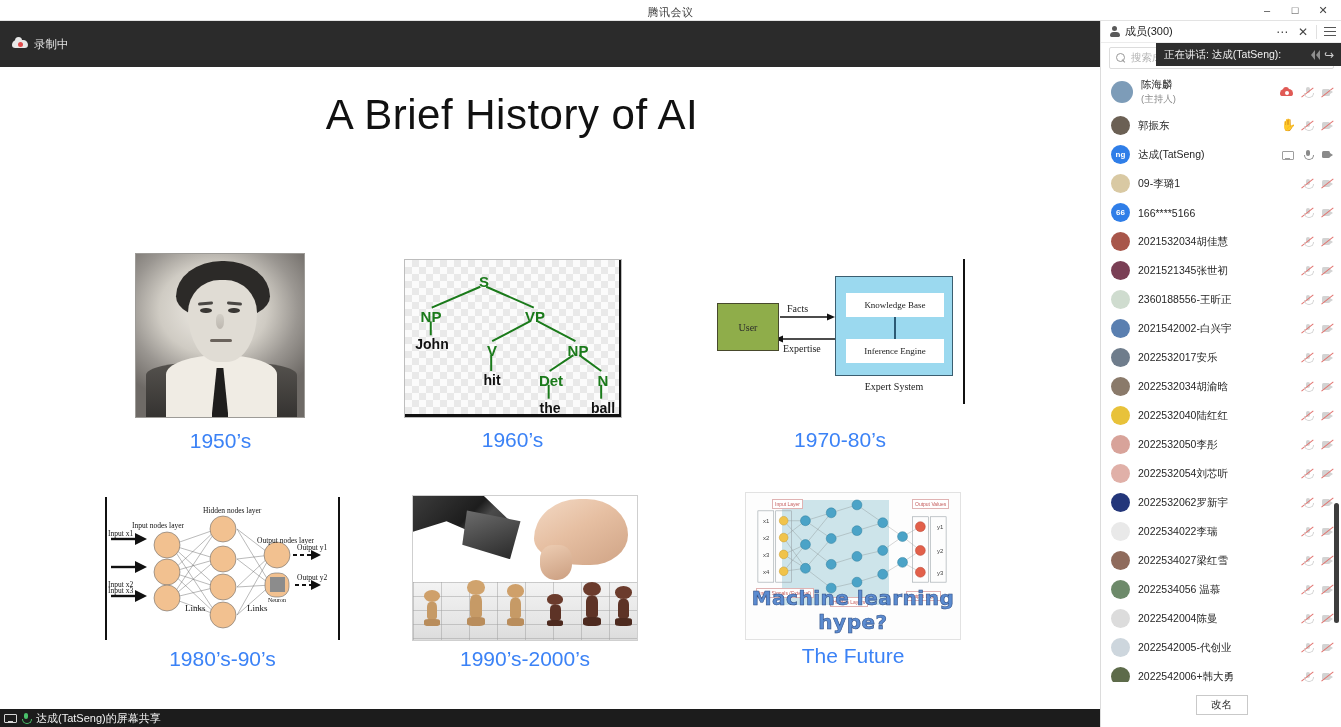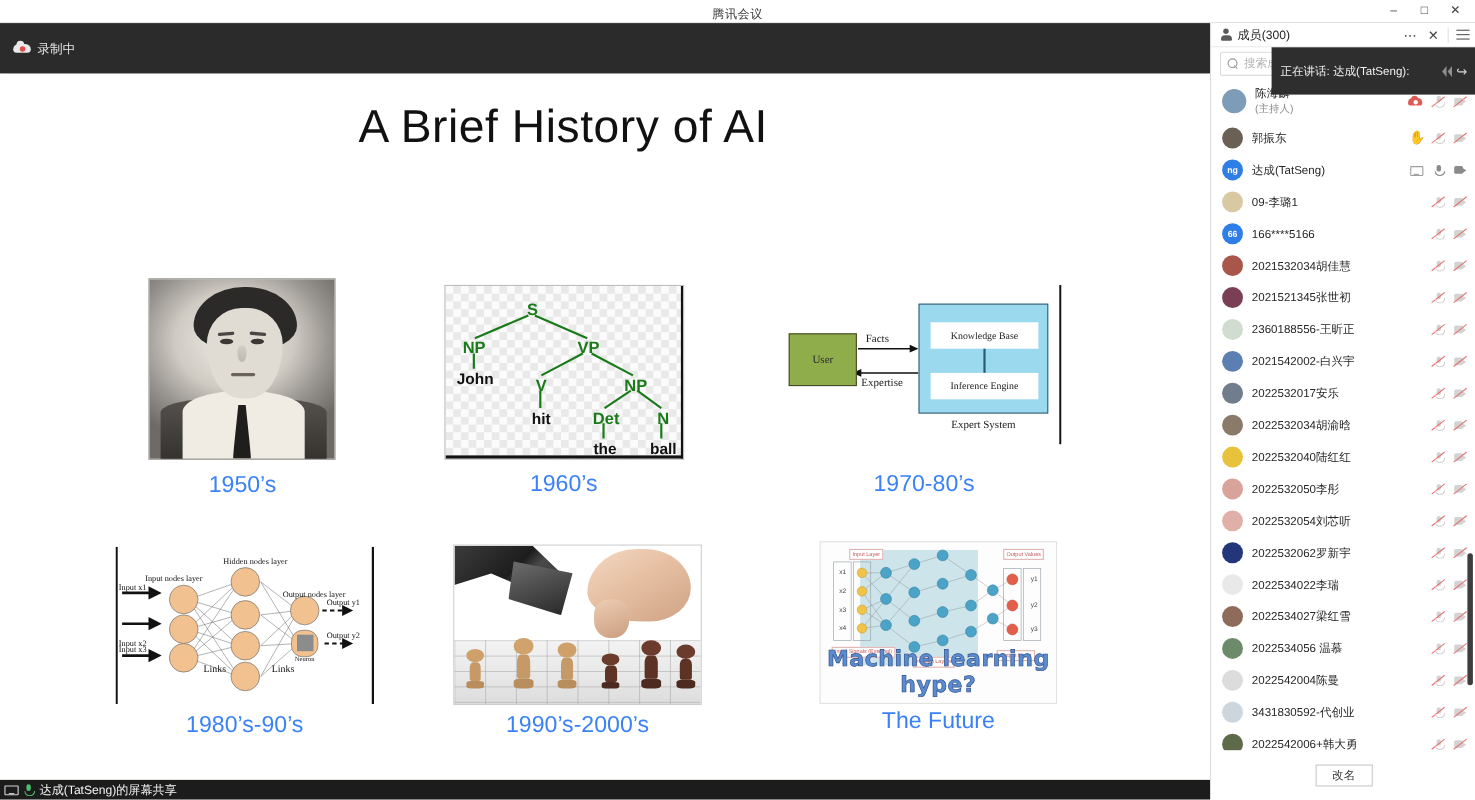--- a/index.html
+++ b/index.html
@@ -223,21 +223,21 @@
     display:flex; align-items:center; gap:5px; padding:0 6px; background:#fff;
   }
   .search-box .mag { width:10px; height:10px; position:relative; flex:none; }
   .search-box .mag:before { content:""; position:absolute; left:0; top:0; width:7px; height:7px;
     border:1.2px solid #999; border-radius:50%; }
   .search-box .mag:after { content:""; position:absolute; left:6.4px; top:6.4px; width:4px; height:1.2px;
     background:#999; transform:rotate(45deg); transform-origin:left center; }
   .search-box .ph { font-size:10.5px; color:#b3b3b3; }
 
   .speak-toast {
-    position:absolute; left:55px; top:22px; width:186px; height:43px;
+    position:absolute; left:55px; top:22px; width:186px; height:23px;
     background:#2e2e2e; display:flex; align-items:center; padding:0 8px; gap:4px; z-index:6;
   }
   .speak-toast .txt { font-size:10.5px; color:#f0f0f0; flex:1; white-space:nowrap; }
   .sp-wave { display:flex; align-items:center; gap:1px; }
   .sp-wave i { display:block; width:0; height:0; border-style:solid;
     border-width:5px 4px 5px 0; border-color:transparent #8f8f8f transparent transparent; }
   .sp-back { font-size:12px; color:#cfcfcf; }
 
   .plist {
     position:absolute; left:0; top:52px; width:241px; height:630px; overflow:hidden;
@@ -931,21 +931,21 @@
               <span class="slash"></span>
             </div>
             <div class="ic cam off" style="--c: #d3d3d3;">
               <span class="slash"></span>
             </div>
           </div>
         </div>
         <div class="prow">
           <div class="avatar" style="background: rgb(205, 214, 221);"></div>
           <div class="pname-wrap">
-            <div class="pname">3431830592-代创业</div>
+            <div class="pname">2022542005-代创业</div>
           </div>
           <div class="picons">
             <div class="ic mic off" style="--c: #d3d3d3;">
               <span class="slash"></span>
             </div>
             <div class="ic cam off" style="--c: #d3d3d3;">
               <span class="slash"></span>
             </div>
           </div>
         </div>

